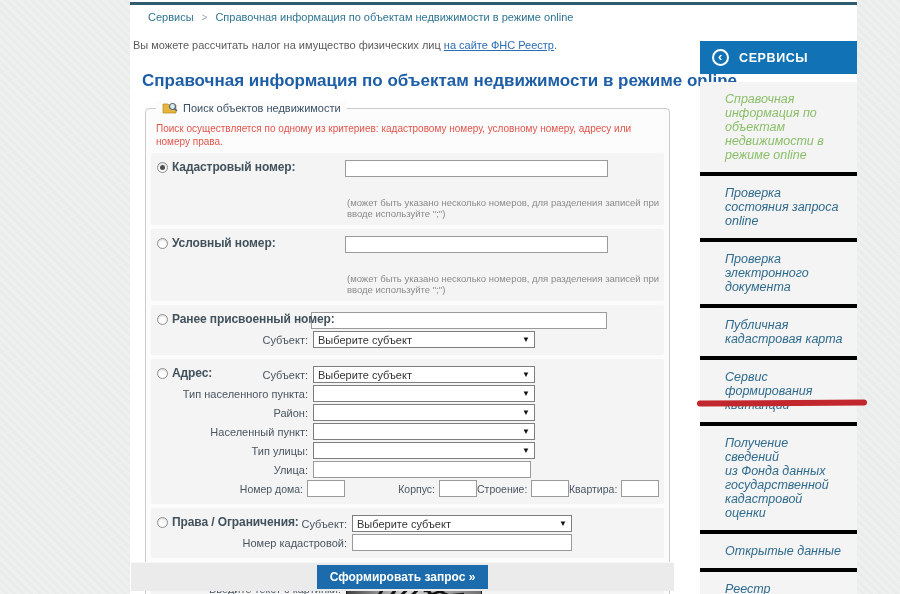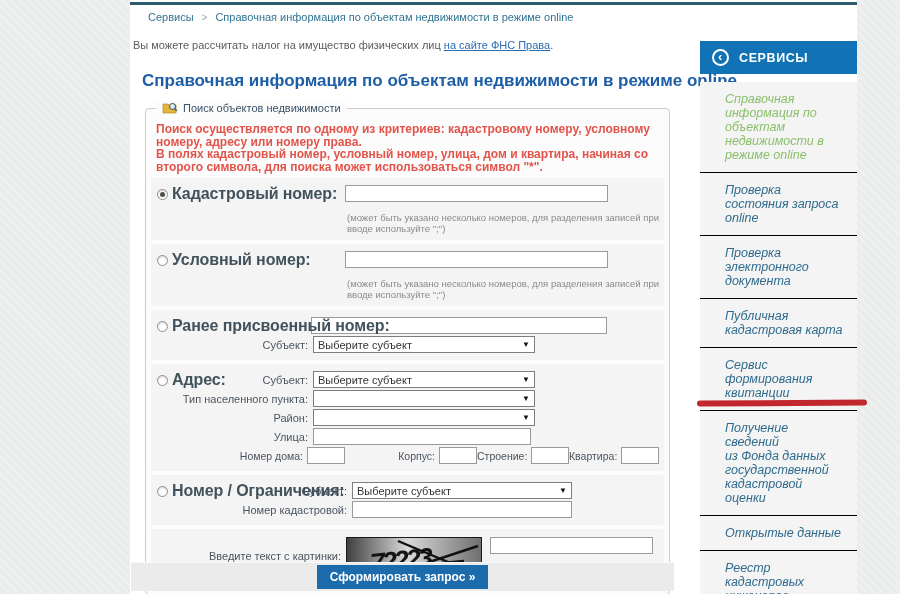--- a/index.html
+++ b/index.html
@@ -18,45 +18,45 @@
   .breadcrumb .bc-link{color:#2f7492;cursor:pointer;}
   .notice{position:absolute;left:133px;top:39px;font-size:11px;color:#5c5c5c;}
   .notice .fns-link{color:#2a6db5;text-decoration:underline;cursor:pointer;}
   .page-title{position:absolute;left:142px;top:71px;font-size:17px;font-weight:bold;color:#1d5ea6;white-space:nowrap;}
 
   
   .panel{position:absolute;left:145px;top:108px;width:513px;background:#fcfcfc;
     border:1px solid #cbcbcb;border-radius:4px;padding:14px 5px 5px 5px;}
   .legend{position:absolute;top:-8px;left:10px;background:#fcfcfc;padding:0 6px;display:flex;align-items:center;gap:5px;
     font-size:11px;color:#3b5166;}
-  .red-hints{font-size:12px;color:#e2544a;line-height:12.5px;margin:0 0 5px 5px;font-weight:bold;}
+  .red-hints{font-size:10px;color:#e2544a;line-height:12.5px;margin:0 0 5px 5px;}
 
   .section{position:relative;background:#f4f4f4;border-radius:2px;margin-bottom:4px;padding:5px 4px;}
   .crit-head{position:absolute;left:4px;top:7px;display:flex;align-items:center;}
   .radio{width:11px;height:11px;border-radius:50%;border:1px solid #8f8f8f;background:#fff;
     margin:0 4px 0 2px;box-sizing:border-box;position:relative;flex:none;cursor:pointer;
     box-shadow:inset 0 1px 2px rgba(0,0,0,.18);}
   .radio.checked::after{content:"";position:absolute;left:2px;top:2px;width:5px;height:5px;border-radius:50%;background:#4d4d4d;}
-  .crit-label{font-weight:bold;color:#42525c;font-size:16px;white-space:nowrap;letter-spacing:-0.1px;}
+  .crit-label{font-weight:bold;color:#42525c;font-size:12px;white-space:nowrap;letter-spacing:-0.1px;}
 
   .sub-row{display:flex;align-items:center;margin:2px 0;}
   .sub-label{font-size:11px;color:#4a5560;text-align:right;padding-right:5px;flex:none;white-space:nowrap;}
   .w-pad190{padding-left:190px;}
   .w-pad156{padding-left:156px;}
   .lbl153{width:153px;}
   .lbl192{width:192px;}
   .lbl186{width:186px;}
   .inp{height:17px;border:1px solid #9a9a9a;background:#fff;box-sizing:border-box;font-size:11px;padding:0 3px;font-family:"Liberation Sans",sans-serif;}
   .inp-long{width:263px;}
   .inp-prev{width:296px;}
   .inp-street{width:218px;}
   .inp-small{width:38px;}
   .inp-220{width:220px;}
   .inp-captcha{width:163px;}
-  .field-hint{font-size:9.5px;color:#8a8a8a;margin:10px 0 1px 192px;}
+  .field-hint{font-size:9.5px;color:#8a8a8a;margin:20px 0 1px 192px;}
 
   .sel{height:17px;border:1px solid #7e7e7e;background:#fff;font-size:11px;color:#333;
     padding:2px 16px 0 4px;position:relative;box-sizing:border-box;cursor:pointer;}
   .sel::after{content:"\25BC";position:absolute;right:4px;top:3px;font-size:8px;color:#111;}
   .sel-222{width:222px;}
   .sel-220{width:220px;}
 
   .house-row{display:flex;align-items:center;margin:2px 0;}
   .house-row .h-lbl{font-size:10.5px;color:#4a5560;text-align:right;padding-right:4px;white-space:nowrap;flex:none;}
   .h1{width:148px;}
@@ -76,58 +76,57 @@
     padding:5px 13px;cursor:pointer;font-family:"Liberation Sans",sans-serif;}
 
   
   .sidebar{position:absolute;left:700px;top:41px;width:157px;}
   .sb-header{height:33px;background:#1173b5;color:#fff;display:flex;align-items:center;
     padding-left:12px;gap:10px;font-size:12.5px;font-weight:bold;letter-spacing:0.6px;cursor:pointer;}
   .sb-back{width:17px;height:17px;border:2px solid #fff;border-radius:50%;flex:none;box-sizing:border-box;
     display:flex;align-items:center;justify-content:center;color:#fff;font-size:13px;font-weight:bold;line-height:1;padding-bottom:2px;}
   .sb-back::before{content:"\2039";}
   .sb-menu{margin-top:8px;background:#f4f4f4;}
-  .sb-item{padding:10px 14px 10px 25px;border-bottom:1px solid #000000;font-size:12.5px;font-style:italic;
+  .sb-item{padding:10px 14px 10px 25px;border-bottom:4px solid #000000;font-size:12.5px;font-style:italic;
     color:#2f6b8d;line-height:14px;white-space:pre-line;cursor:pointer;}
   .sb-item.active{color:#8abf68;}
   .red-marker{position:absolute;left:697px;top:400px;width:170px;height:6px;background:#c1272d;
     border-radius:3px;transform:rotate(-0.4deg);}
 </style>
 </head>
 <body>
 
 <div class="page"></div>
 <div class="topline"></div>
 
 <div class="breadcrumb">
   <span class="bc-link">Сервисы</span>
   <span class="sep">&gt;</span>
   <span>Справочная информация по объектам недвижимости в режиме online</span>
 </div>
 
 <div class="notice">
   <span>Вы можете рассчитать налог на имущество физических лиц</span>
-  <span class="fns-link">на сайте ФНС Права</span><span>.</span>
+  <span class="fns-link">на сайте ФНС Реестр</span><span>.</span>
 </div>
 
 <div class="page-title">Справочная информация по объектам недвижимости в режиме online</div>
 
 <div class="panel">
   <div class="legend">
     <svg width="16" height="13" viewBox="0 0 16 13">
       <path d="M1 3 h5 l1 1 h7 v8 h-13 z" fill="#e8b53c" stroke="#b58a20" stroke-width="0.7"></path>
       <circle cx="10.5" cy="5.5" r="3" fill="#d9ecf7" stroke="#5a6b75" stroke-width="1.2"></circle>
       <line x1="12.6" y1="7.6" x2="15" y2="10" stroke="#5a6b75" stroke-width="1.5"></line>
     </svg>
     <span>Поиск объектов недвижимости</span>
   </div>
 
   <div class="red-hints">
     <div>Поиск осуществляется по одному из критериев: кадастровому номеру, условному номеру, адресу или номеру права.</div>
-    <div>В полях кадастровый номер, условный номер, улица, дом и квартира, начиная со второго символа, для поиска может использоваться символ "*".</div>
   </div>
 
   <div class="section">
     <div class="crit-head">
       <span class="radio checked"></span>
       <span class="crit-label">Кадастровый номер:</span>
     </div>
     <div class="sub-row w-pad190">
       <input class="inp inp-long" style="">
     </div>
@@ -170,39 +169,47 @@
     </div>
     <div class="sub-row">
       <span class="sub-label lbl153">Тип населенного пункта:</span>
       <div class="sel sel-222"></div>
     </div>
     <div class="sub-row">
       <span class="sub-label lbl153">Район:</span>
       <div class="sel sel-222"></div>
     </div>
     <div class="sub-row">
+      <span class="sub-label lbl153">Населенный пункт:</span>
+      <div class="sel sel-222"></div>
+    </div>
+    <div class="sub-row">
+      <span class="sub-label lbl153">Тип улицы:</span>
+      <div class="sel sel-222"></div>
+    </div>
+    <div class="sub-row">
       <span class="sub-label lbl153">Улица:</span>
       <input class="inp inp-street" style="">
     </div>
     <div class="house-row">
       <span class="h-lbl h1">Номер дома:</span>
       <input class="inp inp-small" style="">
       <span class="h-lbl h2">Корпус:</span>
       <input class="inp inp-small" style="">
       <span class="h-lbl h3">Строение:</span>
       <input class="inp inp-small" style="">
       <span class="h-lbl h4">Квартира:</span>
       <input class="inp inp-small" style="">
     </div>
   </div>
 
   <div class="section">
     <div class="crit-head">
       <span class="radio"></span>
-      <span class="crit-label">Номер / Ограничения:</span>
+      <span class="crit-label">Права / Ограничения:</span>
     </div>
     <div class="sub-row">
       <span class="sub-label lbl192">Субъект:</span>
       <div class="sel sel-220">Выберите субъект</div>
     </div>
     <div class="sub-row">
       <span class="sub-label lbl192">Номер кадастровой:</span>
       <input class="inp inp-220" style="">
     </div>
   </div>

